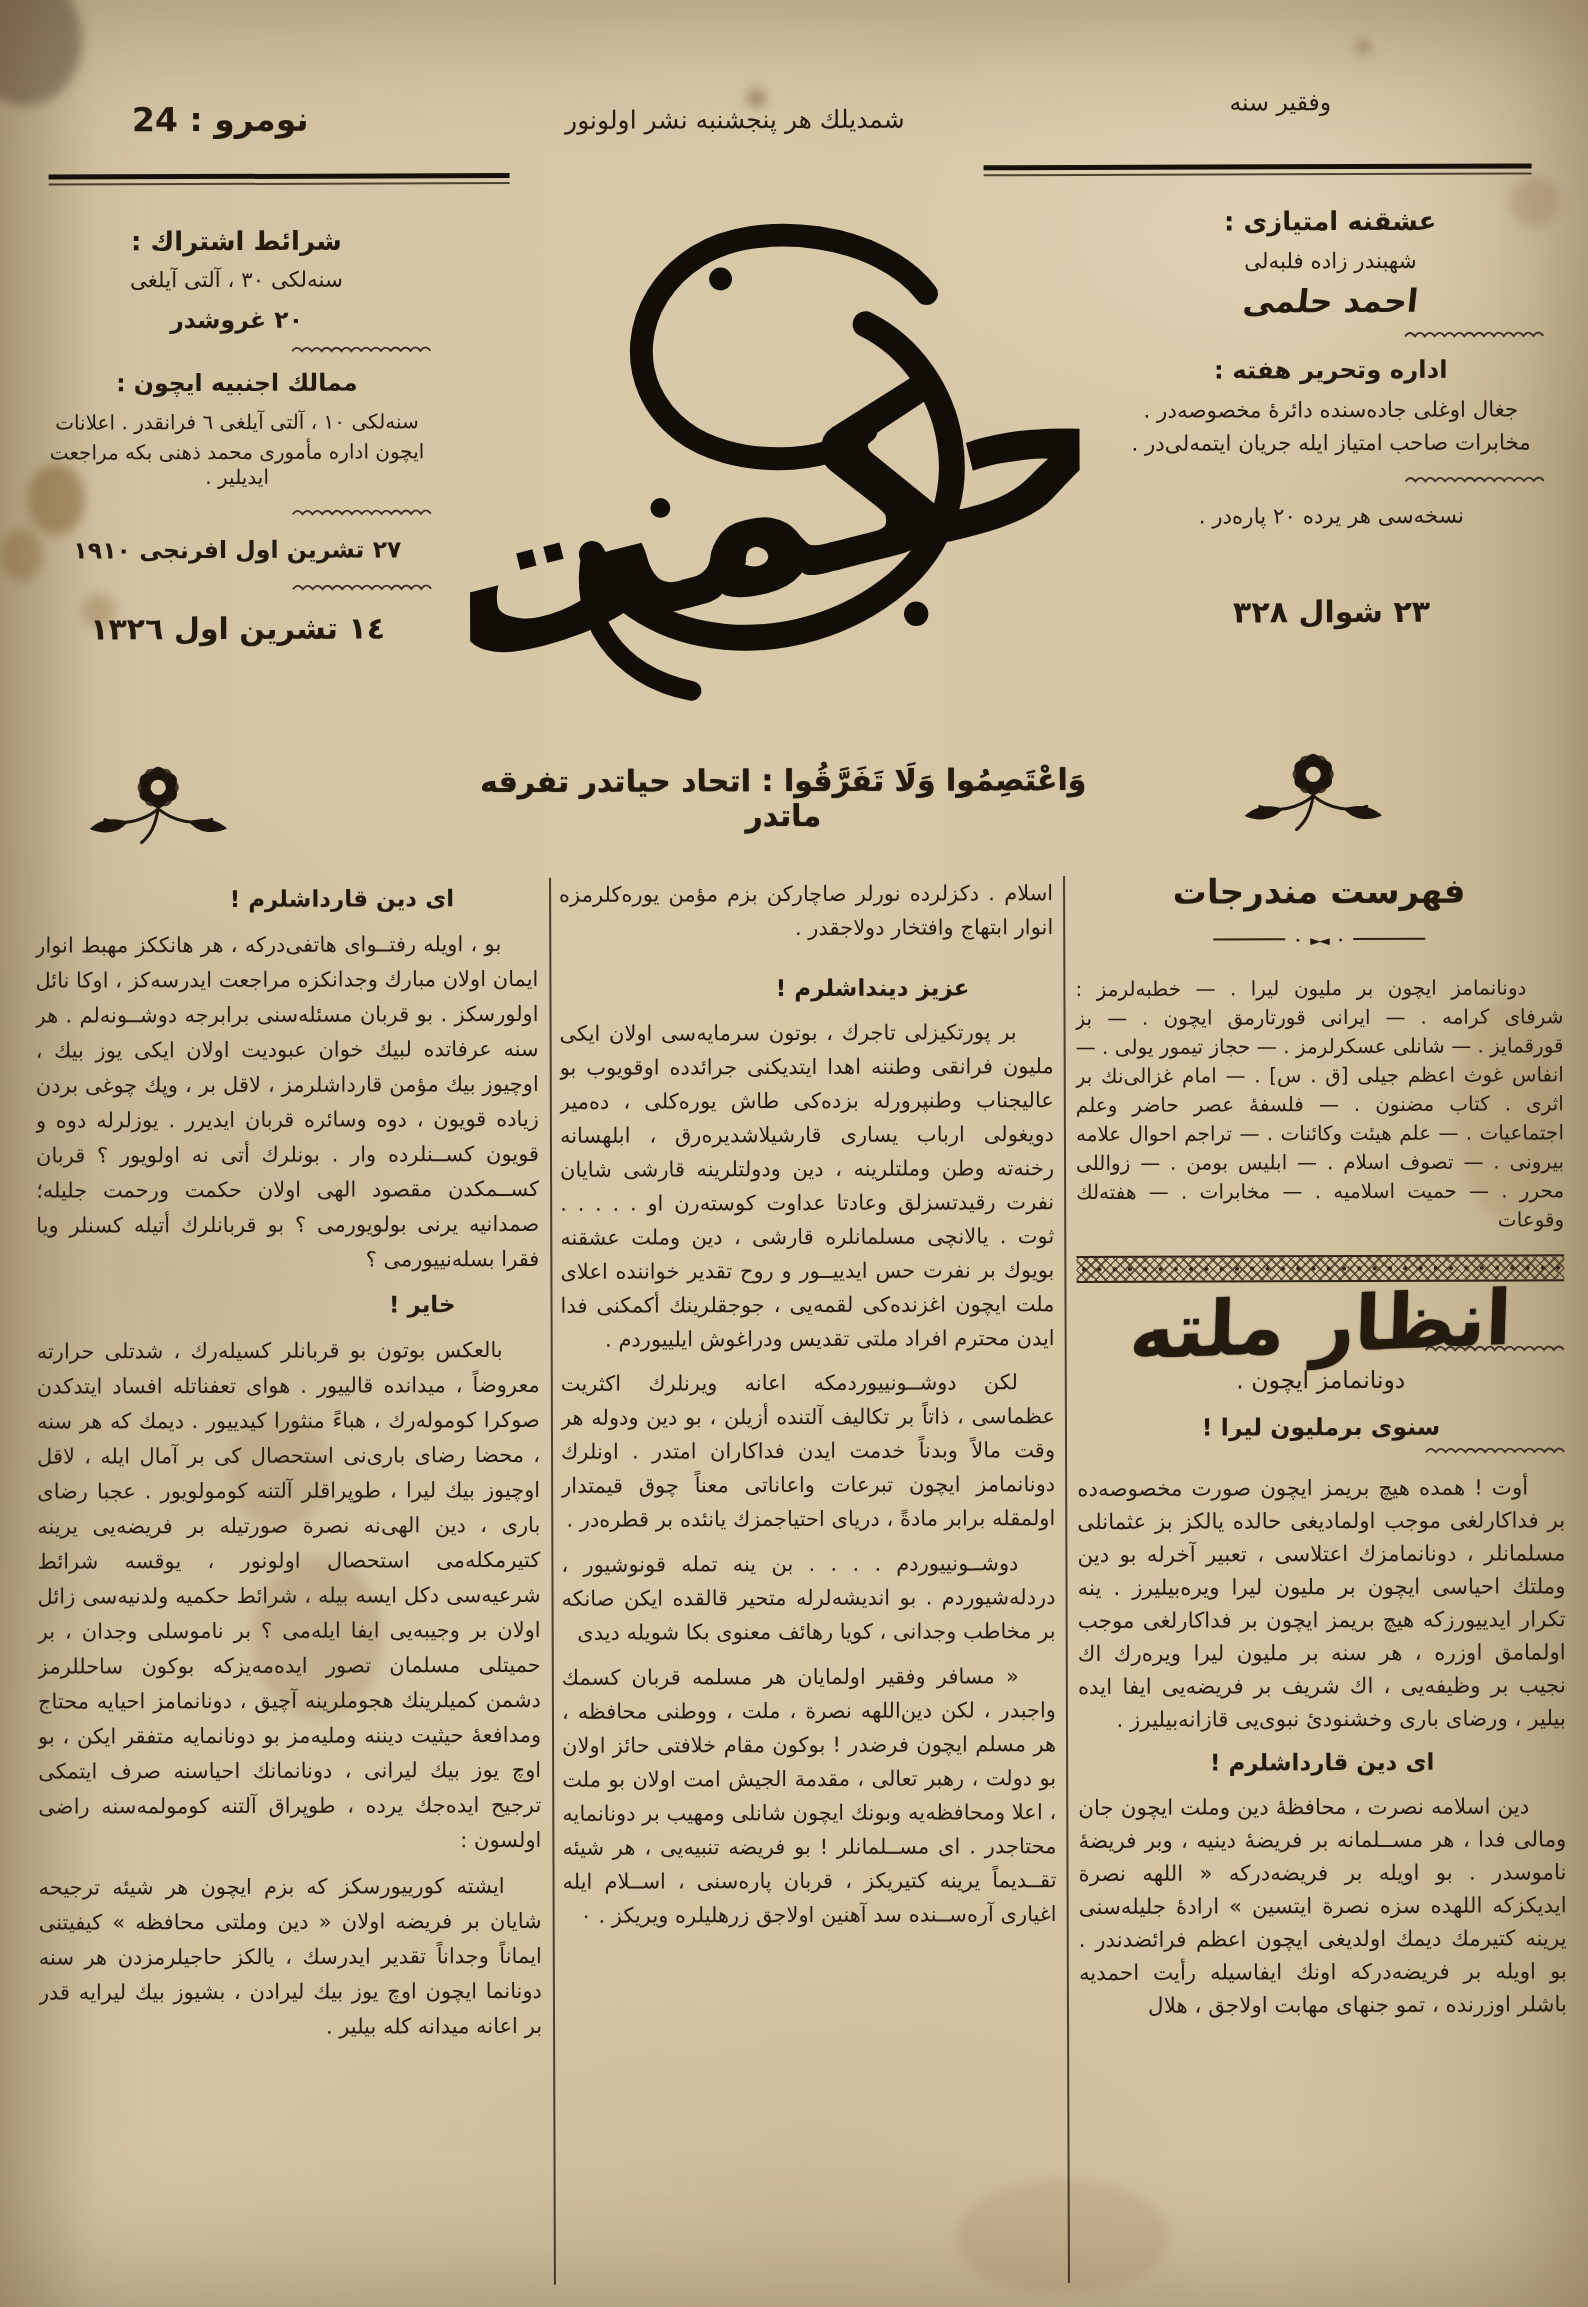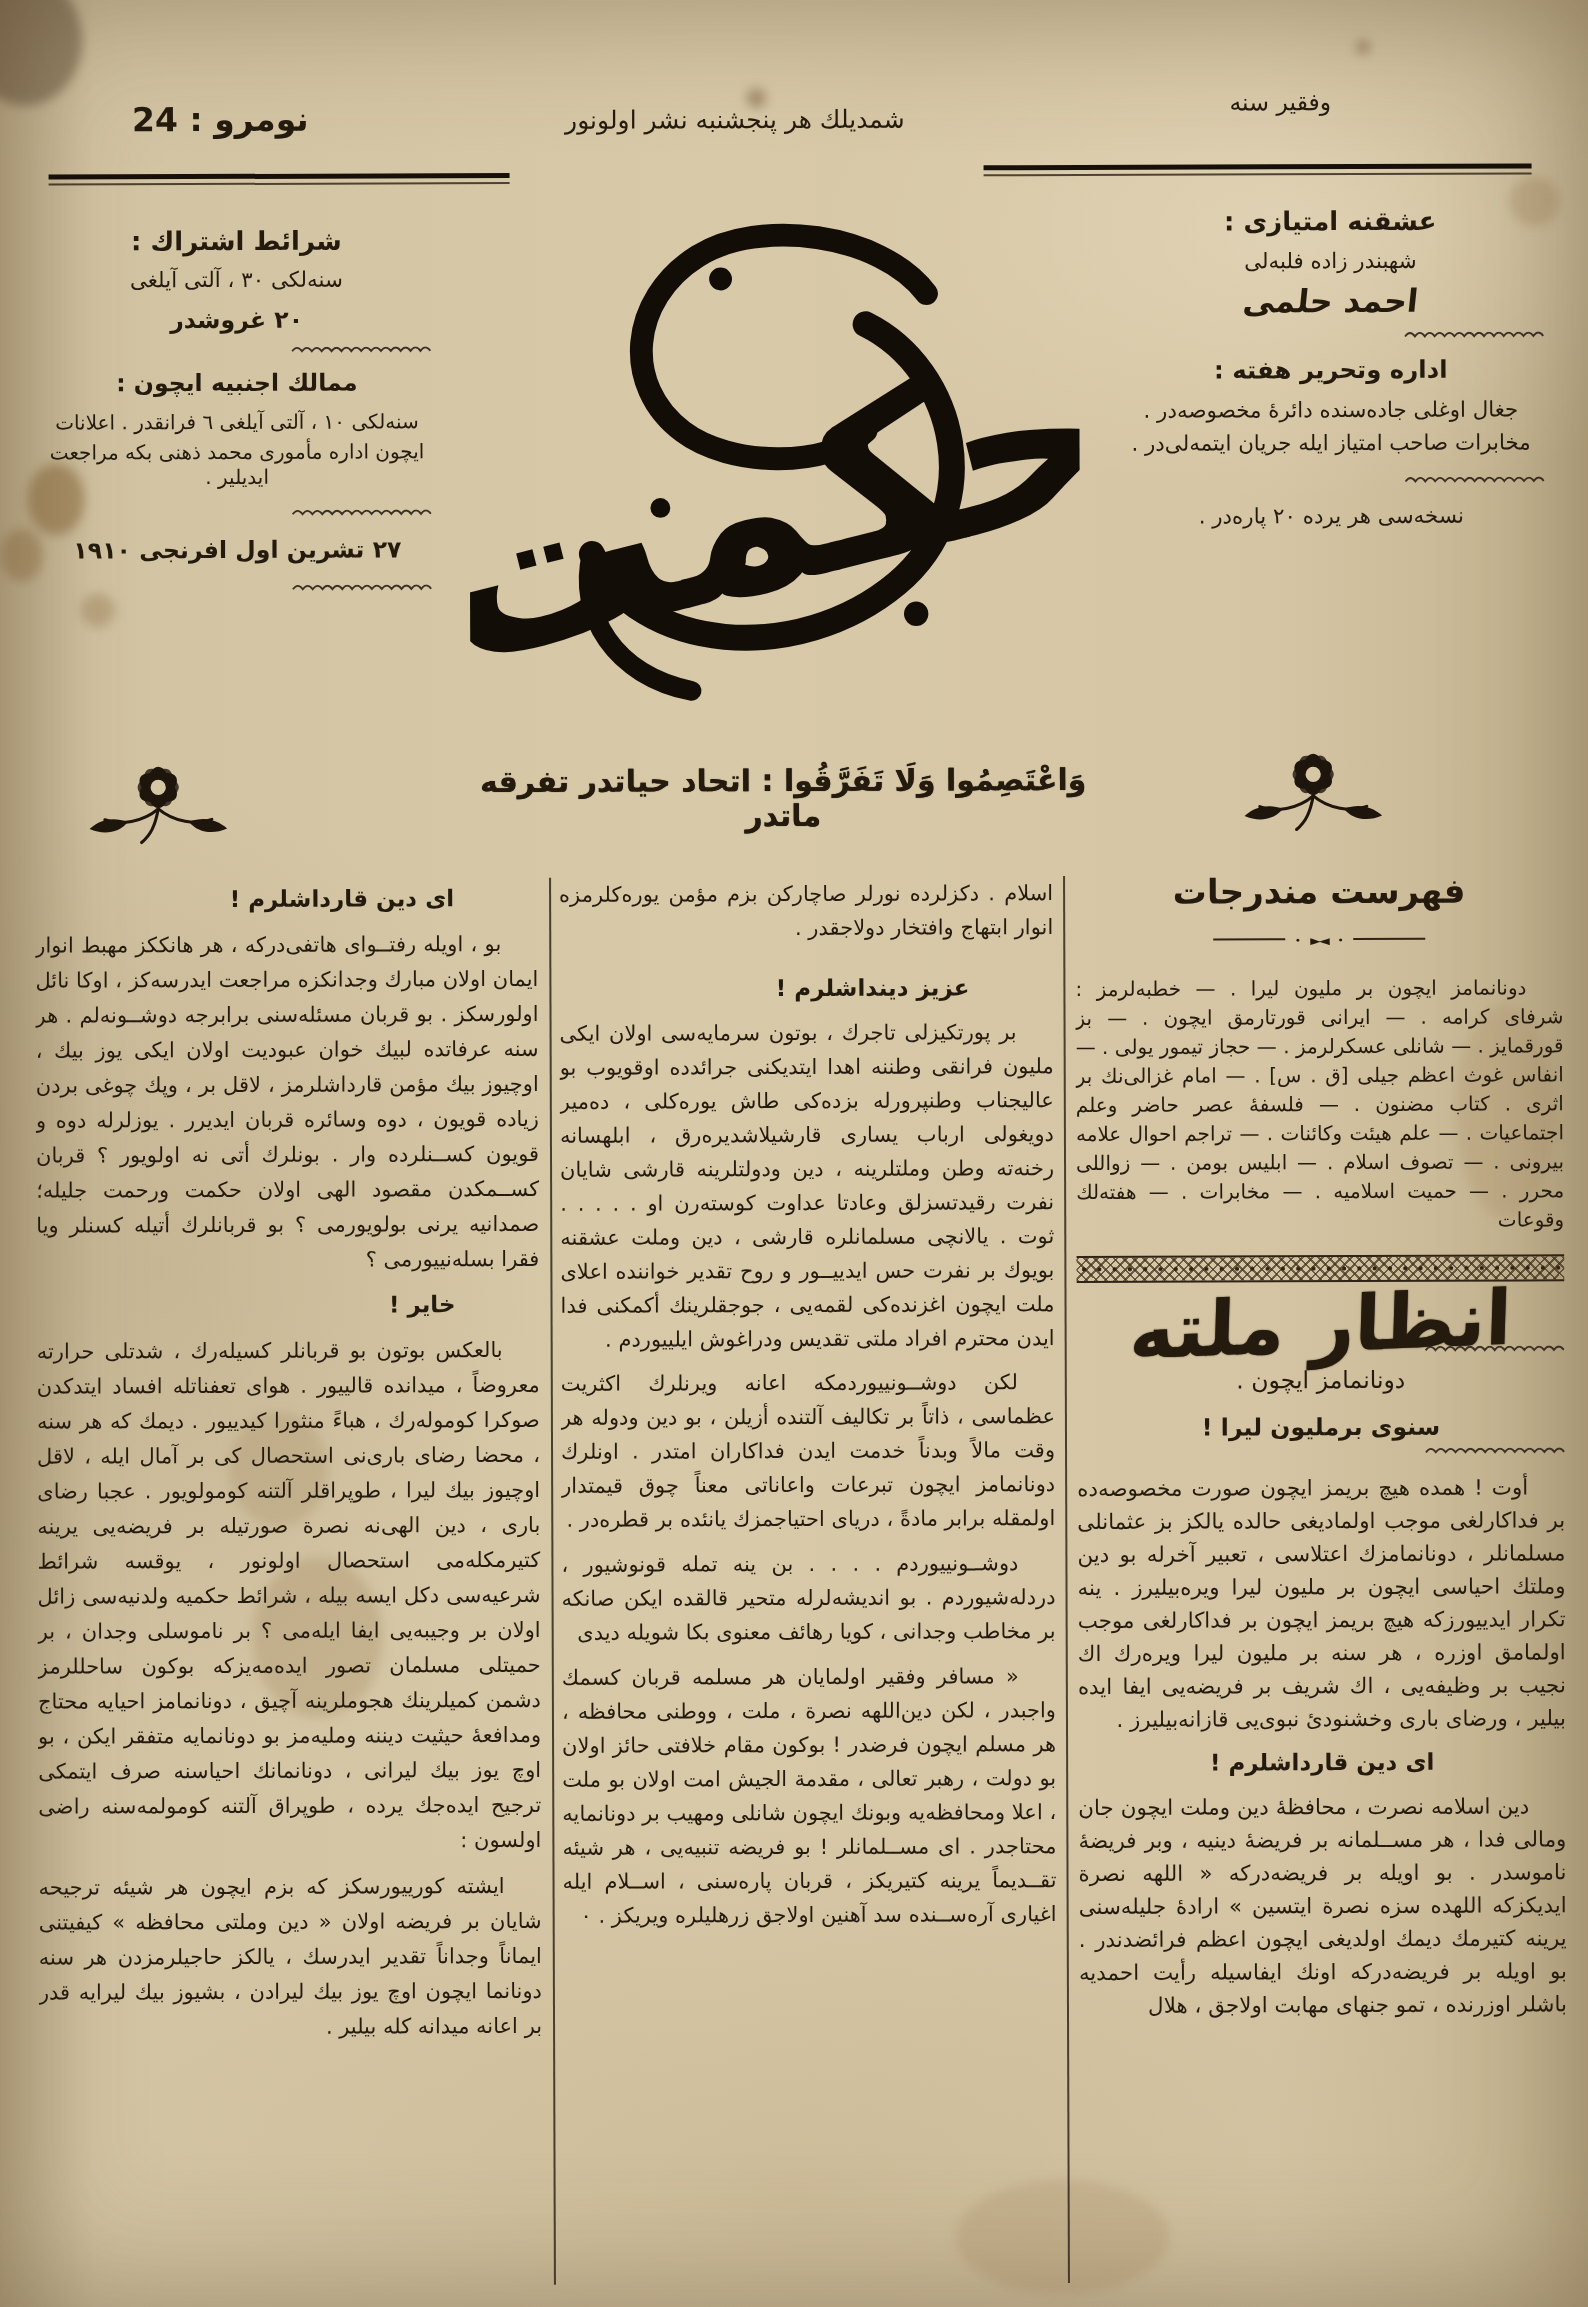--- a/index.html
+++ b/index.html
@@ -120,40 +120,42 @@
           <svg width="140" height="7.6" viewBox="0 0 184 10" style="display:block">
     <path d="M1 6 q6.5 -9 13 0 q6.5 -9 13 0 q6.5 -9 13 0 q6.5 -9 13 0 q6.5 -9 13 0 q6.5 -9 13 0 q6.5 -9 13 0 q6.5 -9 13 0 q6.5 -9 13 0 q6.5 -9 13 0 q6.5 -9 13 0 q6.5 -9 13 0 q6.5 -9 13 0 q6.5 -9 13 0" fill="none" stroke="#3a3026" stroke-width="2.4"></path>
           </svg>
         </span>
       <div class="t-date" style="margin-top:18.3px;">٢٧ تشرين اول افرنجى ١٩١٠</div>
       <span class="wavy" style="margin-top:20px;">
           <svg width="140" height="7.6" viewBox="0 0 184 10" style="display:block">
     <path d="M1 6 q6.5 -9 13 0 q6.5 -9 13 0 q6.5 -9 13 0 q6.5 -9 13 0 q6.5 -9 13 0 q6.5 -9 13 0 q6.5 -9 13 0 q6.5 -9 13 0 q6.5 -9 13 0 q6.5 -9 13 0 q6.5 -9 13 0 q6.5 -9 13 0 q6.5 -9 13 0 q6.5 -9 13 0" fill="none" stroke="#3a3026" stroke-width="2.4"></path>
           </svg>
         </span>
+      <div class="t-date-big" style="margin-top:17px;">١٤ تشرين اول ١٣٢٦</div>
     </div>
 
     <div class="abs infocol" style="left:1121px;top:207px;width:427px;">
       <div class="t-title">عشقنه امتيازى :</div>
       <div class="t-med" style="margin-top:10.7px;">شهبندر زاده فلبه‌لى</div>
       <div style="margin-top:6.1px;"><span class="sig">احمد حلمى</span></div>
       <span class="wavy" style="margin-top:10.7px;">
           <svg width="140" height="7.6" viewBox="0 0 184 10" style="display:block">
     <path d="M1 6 q6.5 -9 13 0 q6.5 -9 13 0 q6.5 -9 13 0 q6.5 -9 13 0 q6.5 -9 13 0 q6.5 -9 13 0 q6.5 -9 13 0 q6.5 -9 13 0 q6.5 -9 13 0 q6.5 -9 13 0 q6.5 -9 13 0 q6.5 -9 13 0 q6.5 -9 13 0 q6.5 -9 13 0" fill="none" stroke="#3a3026" stroke-width="2.4"></path>
           </svg>
         </span>
       <div class="t-title" style="margin-top:15.3px;font-size:24.4px;">اداره وتحرير هفته :</div>
       <div class="t-med" style="margin-top:12.2px;">جغال اوغلى جاده‌سنده دائرهٔ مخصوصه‌در .</div>
       <div class="t-med" style="margin-top:6.1px;">مخابرات صاحب امتياز ايله جريان ايتمه‌لى‌در .</div>
       <span class="wavy" style="margin-top:20px;">
           <svg width="140" height="7.6" viewBox="0 0 184 10" style="display:block">
     <path d="M1 6 q6.5 -9 13 0 q6.5 -9 13 0 q6.5 -9 13 0 q6.5 -9 13 0 q6.5 -9 13 0 q6.5 -9 13 0 q6.5 -9 13 0 q6.5 -9 13 0 q6.5 -9 13 0 q6.5 -9 13 0 q6.5 -9 13 0 q6.5 -9 13 0 q6.5 -9 13 0 q6.5 -9 13 0" fill="none" stroke="#3a3026" stroke-width="2.4"></path>
           </svg>
         </span>
       <div class="t-med" style="margin-top:18.3px;">نسخه‌سى هر يرده ٢٠ پاره‌در .</div>
+      <div class="t-date-big" style="margin-top:63px;">٢٣ شوال ٣٢٨</div>
     </div>
 
     <svg class="abs" style="left:473px;top:187px;" width="610" height="580" viewBox="0 0 800 760">
       <g fill="none" stroke="#130d07" stroke-linecap="round">
         <path d="M600 140 C 540 60 380 40 300 90 C 210 146 200 260 280 320 C 340 366 470 370 520 320" stroke-width="30"></path>
         <path d="M520 180 C 640 240 680 420 560 520 C 430 628 220 610 160 480" stroke-width="34"></path>
         <path d="M160 480 C 140 560 190 640 290 660" stroke-width="26"></path>
       </g>
       <circle cx="330" cy="120" r="15" fill="#130d07"></circle>
       <circle cx="585" cy="560" r="16" fill="#130d07"></circle>

